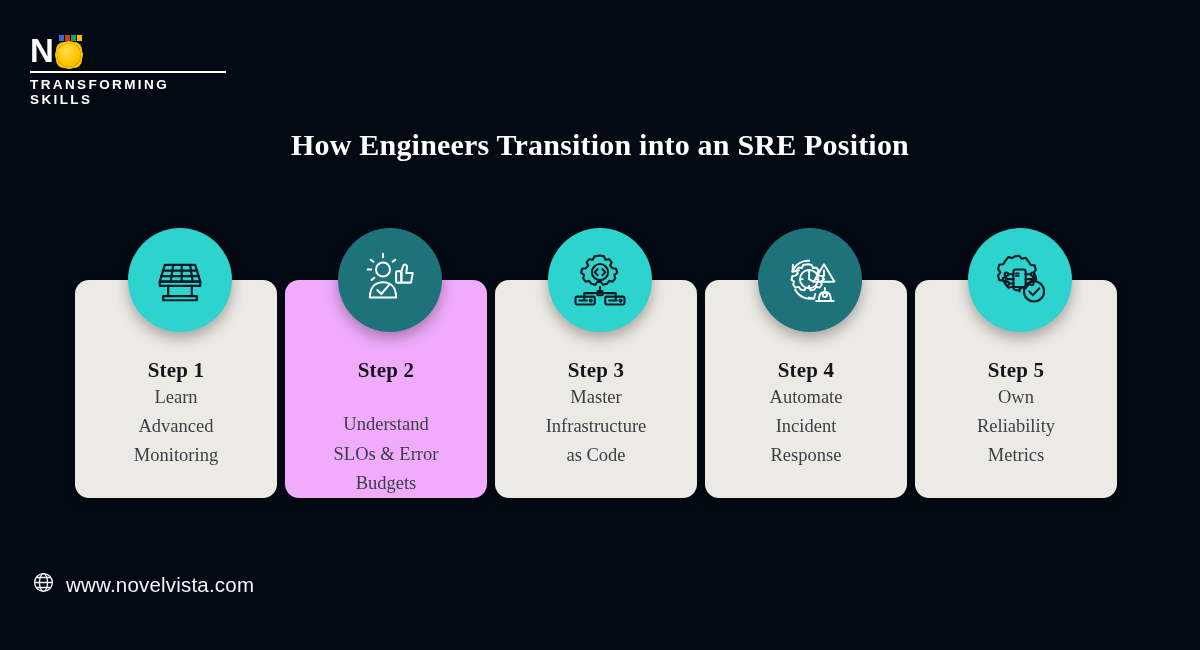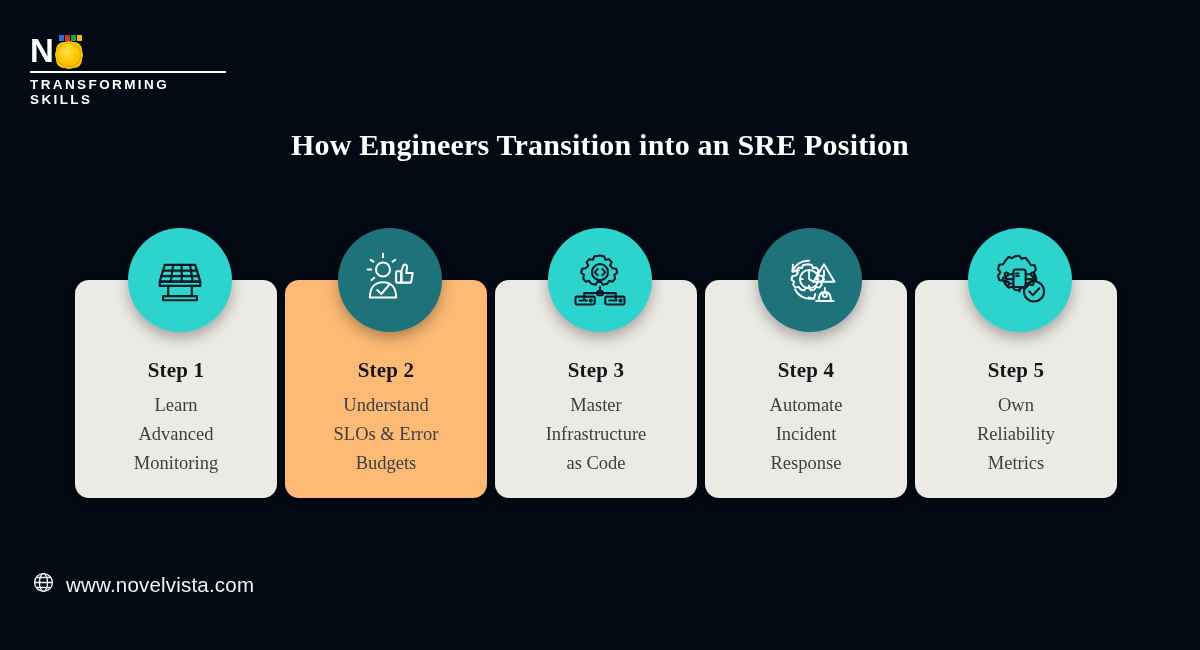--- a/index.html
+++ b/index.html
@@ -138,21 +138,21 @@
   .step-badge svg { display:block; }
   .step-label {
     margin-top: 78px;
     font-family: "Liberation Serif", serif;
     font-weight: bold;
     font-size: 21px;
     color: #14161c;
     letter-spacing: 0.2px;
   }
   .step-desc {
-    margin-top: 8px;
+    margin-top: 0;
     font-family: "Liberation Serif", serif;
     font-size: 18.5px;
     line-height: 1.58;
     color: #3b3f45;
     text-align: center;
     padding: 0 10px;
     white-space: pre-line;
   }
 
   
@@ -210,21 +210,21 @@
           <path d="M24 14 L21 34 M34 14 L34 34 M44 14 L47 34"></path>
           <path d="M11.5 21 L52.5 21 M9.7 27.5 L54.3 27.5"></path>
           <path d="M18 39 L18 51 M46 39 L46 51"></path>
           <path d="M12 51 L52 51 L52 56 L12 56 Z"></path>
         </svg>
       </span>
     </div>
   </div>
 
   <div class="step-item">
-    <div class="step-card" style="background: #fdba74;">
+    <div class="step-card" style="background: #f0abfc; justify-content: space-between;">
       <div class="step-label">Step 2</div>
       <div class="step-desc">Understand
 SLOs &amp; Error
 Budgets</div>
     </div>
     <div class="step-badge" style="background:#1e7279">
       <span>
         <svg width="56" height="56" viewBox="0 0 64 64" fill="none" stroke="#ffffff" stroke-width="2.3" stroke-linejoin="round" stroke-linecap="round">
           <circle cx="24" cy="20" r="8"></circle>
           <path d="M24 6 L24 2 M13 11 L10 9 M35 11 L38 9 M10.5 20 L6.5 20 M14 29.5 L11 32"></path>

